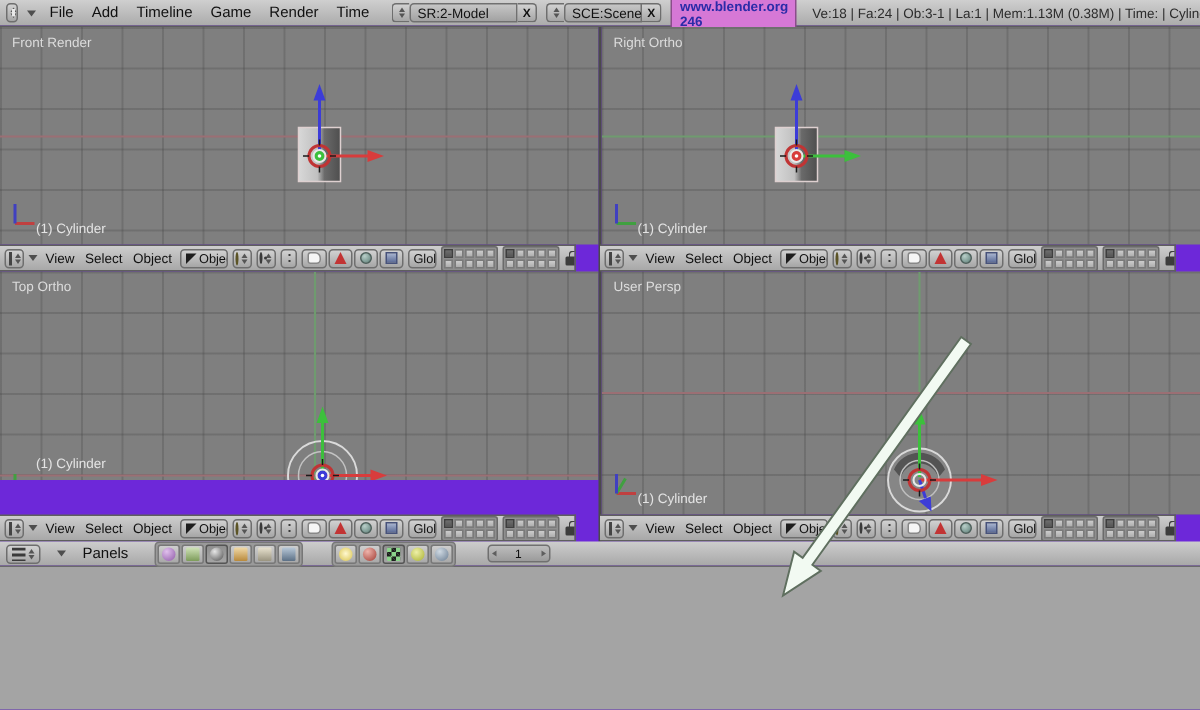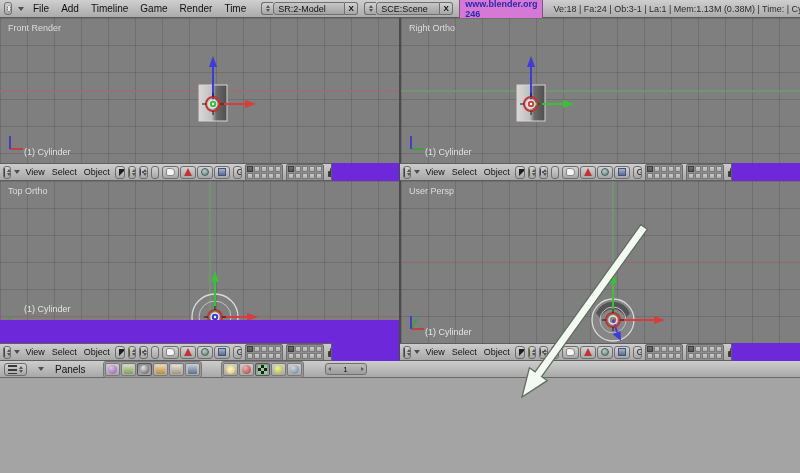--- a/index.html
+++ b/index.html
@@ -49,21 +49,21 @@
         background-size:27px 27px; overflow:hidden; }
   #vp-front { left:0;   top:18px;  width:399px; height:145px; }
   #vp-right { left:401px;top:18px; width:399px; height:145px; }
   #vp-top   { left:0;   top:181px; width:399px; height:139px; }
   #vp-user  { left:401px;top:181px;width:399px; height:162px; }
   .vp-label { position:absolute; left:8px; top:5px; font-size:9px; color:#dcdcdc; }
   .vp-object-label { position:absolute; left:24px; bottom:6px; font-size:9px; color:#e4e4e4; }
   .viewport svg { position:absolute; left:0; top:0; }
 
   
-  .vp-header-slot { position:absolute; width:332px; height:18px;text-align:center; }
+  .vp-header-slot { position:absolute; width:384px; height:18px;text-align:center; }
   #hdr-front { left:0; top:163px; } #hdr-right { left:400px; top:163px; }
   #hdr-top   { left:0; top:343px; } #hdr-user  { left:400px; top:343px; }
   .vp-header { width:100%; height:100%; background:linear-gradient(#cdcdcd,#a8a8a8);
         border-top:1px solid #5e5e5e; border-bottom:1px solid #5e5e5e; border-right:1px solid #5e5e5e;
         display:flex; align-items:center; gap:3px; padding:0 3px; overflow:hidden; }
   .vp-header .menu { font-size:9px; color:#101010; padding:0 2px; }
   .grid-glyph { width:9px; height:9px;
         background-image:linear-gradient(#444 1px, transparent 1px), linear-gradient(90deg,#444 1px, transparent 1px);
         background-size:3px 3px; border:1px solid #444; }
   .mode-icon { width:0; height:0; border-top:7px solid #1d1d1d; border-right:7px solid transparent; }
@@ -148,21 +148,21 @@
       <div class="field" style="width:72px;">SR:2-Model</div>
       <div class="btn xbtn">X</div>
     </div>
     <div style="display:flex;">
       <div class="btn browse-btn">
           <span class="updown">
             <i class="u"></i>
             <i class="d"></i>
           </span>
         </div>
-      <div class="field" style="width:64px;">SCE:Scene</div>
+      <div class="field" style="width:52px;">SCE:Scene</div>
       <div class="btn xbtn">X</div>
     </div>
     <div id="web-badge" style="background:#d678d6; color:#2b2ba8;">www.blender.org 246</div>
     <span id="top-stats">Ve:18 | Fa:24 | Ob:3-1 | La:1 | Mem:1.13M (0.38M) | Time: | Cylinder</span>
   </div>
 
   <div class="viewport" id="vp-front">
     <svg width="399" height="145">
       <defs>
           <linearGradient id="cg1" x1="0" y1="0" x2="1" y2="0">

